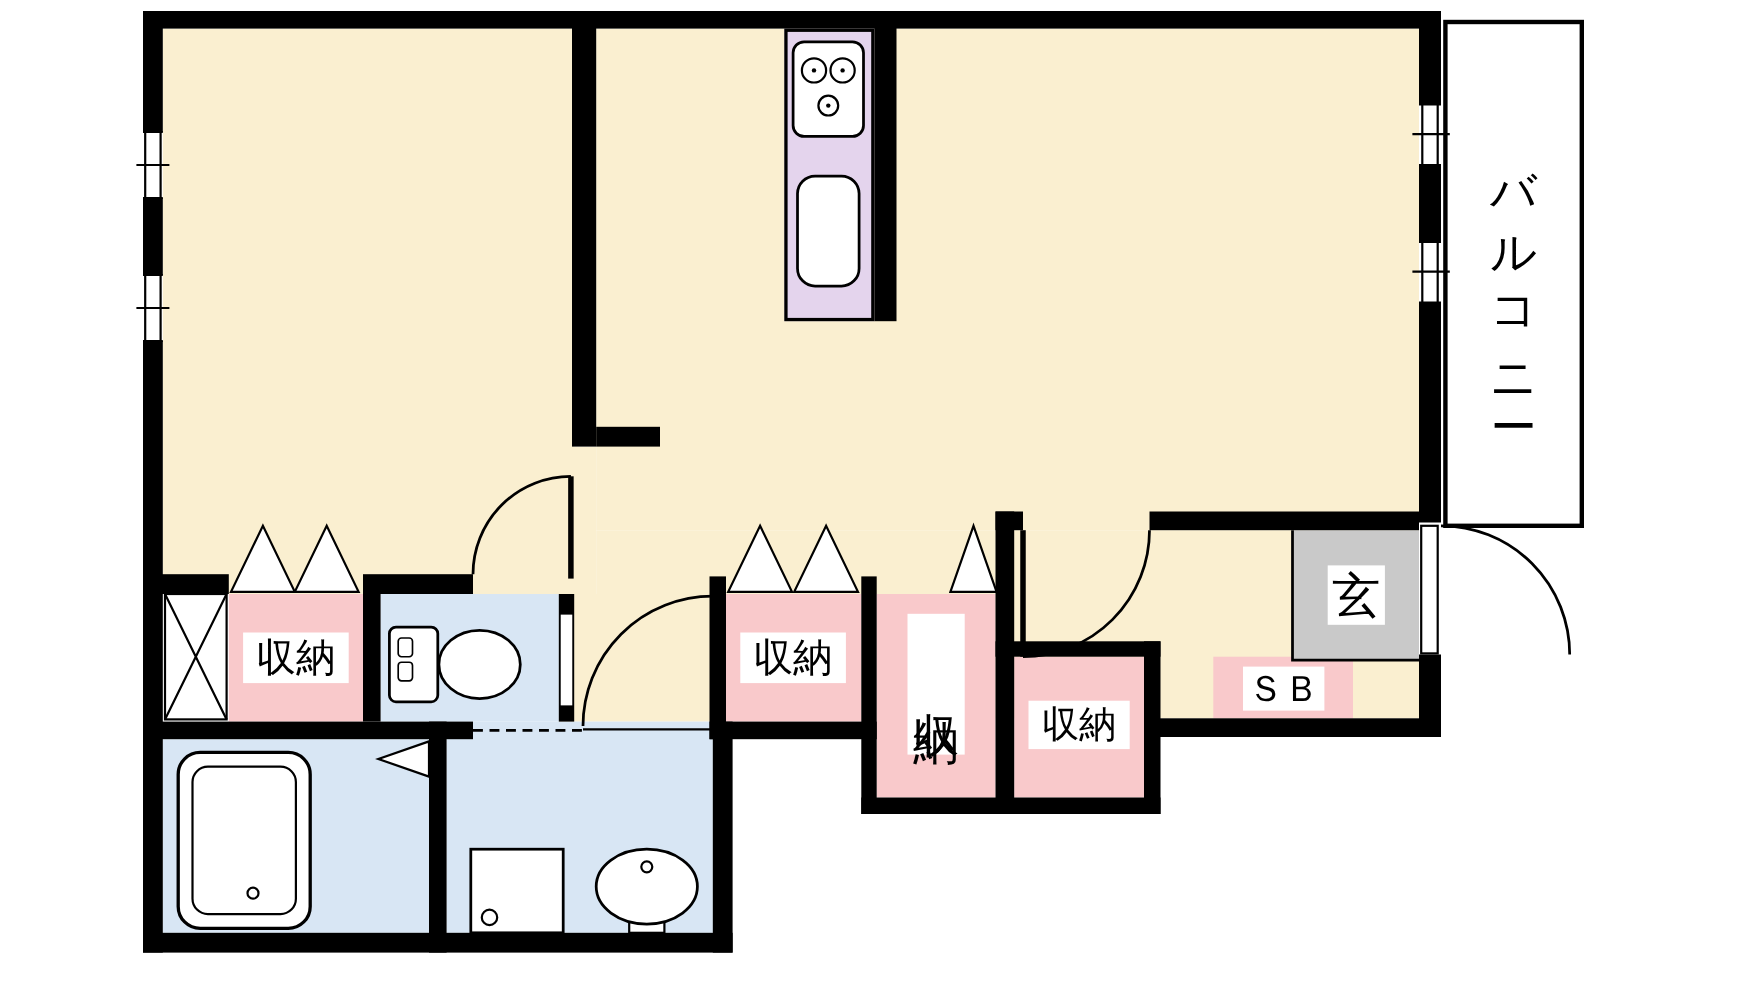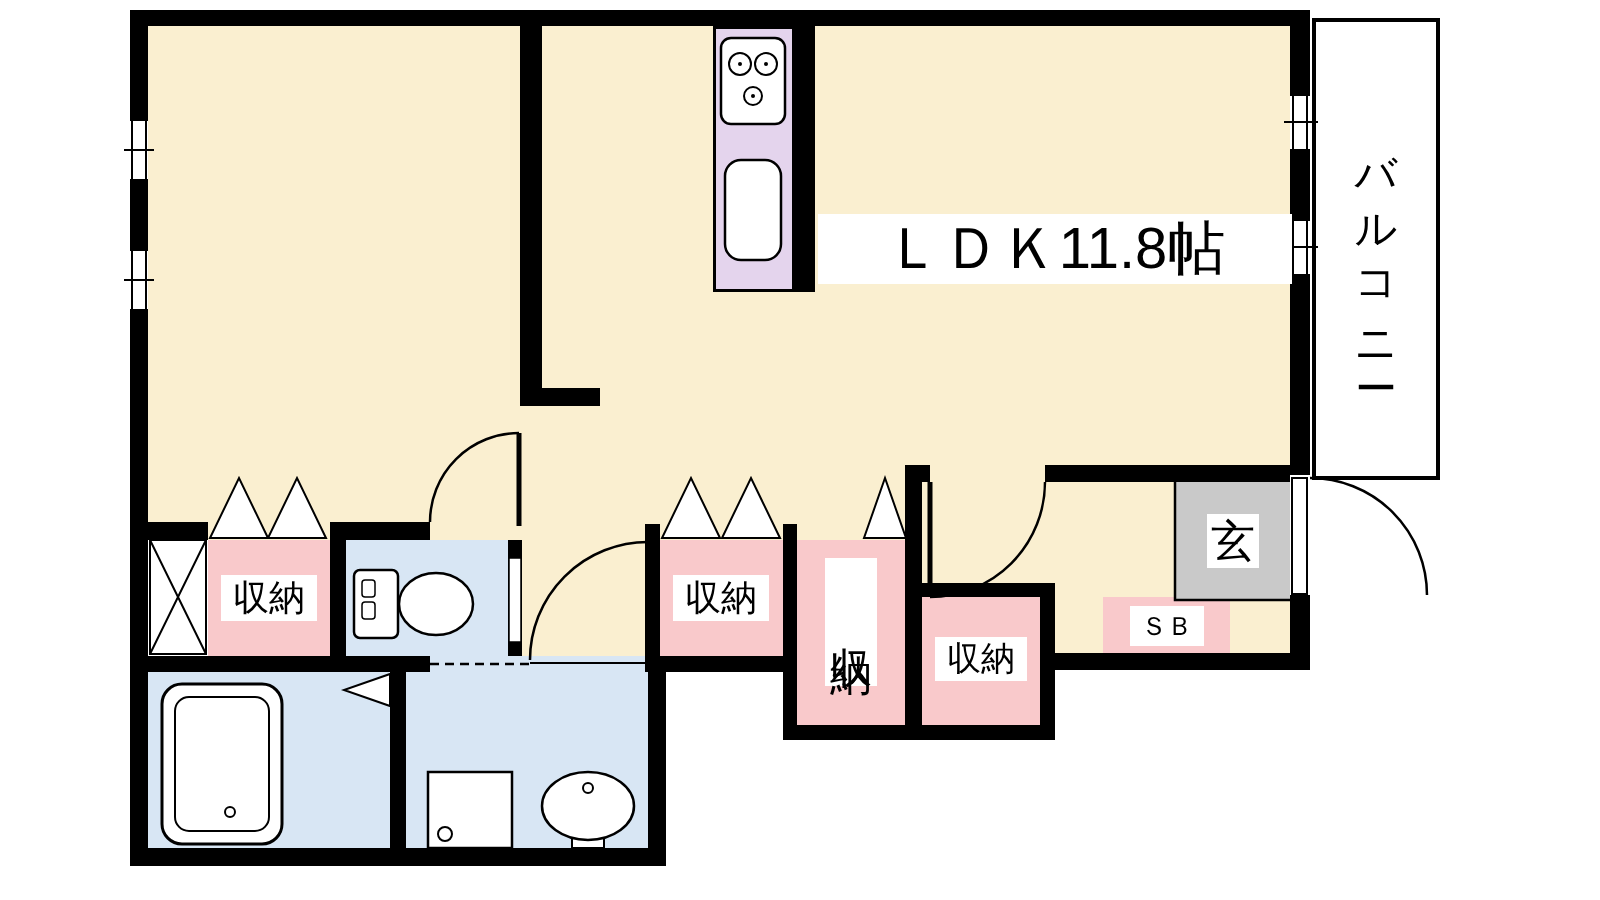--- a/index.html
+++ b/index.html
@@ -161,22 +161,21 @@
       <circle cx="766" cy="64" r="11" fill="none" stroke="#000" stroke-width="2"></circle>
       <circle cx="753" cy="96" r="9" fill="none" stroke="#000" stroke-width="2"></circle>
       <circle cx="740" cy="64" r="2" fill="#000"></circle>
       <circle cx="766" cy="64" r="2" fill="#000"></circle>
       <circle cx="753" cy="96" r="2" fill="#000"></circle>
     </g>
 
     <rect x="725" y="160" width="56" height="100" rx="16" fill="#fff" stroke="#000" stroke-width="2.5"></rect>
   </svg>
 
-  <div class="label" style="left:818px;top:214px;width:474px;height:70px;font-size:58px;">ＬＤＫ11.8帖</div>
   <div class="label label-v" style="left:1348px;top:88px;width:56px;height:330px;font-size:42px;letter-spacing:12px;">バルコニー</div>
   <div class="label" style="left:221px;top:575px;width:96px;height:46px;font-size:36px;">収納</div>
   <div class="label" style="left:673px;top:575px;width:96px;height:46px;font-size:36px;">収納</div>
   <div class="label label-v" style="left:825px;top:558px;width:52px;height:128px;font-size:42px;letter-spacing:8px;">収納</div>
   <div class="label" style="left:935px;top:637px;width:92px;height:44px;font-size:34px;">収納</div>
-  <div class="label" style="left:1130px;top:606px;width:74px;height:40px;font-size:26px;">ＳＢ</div>
+  <div class="label" style="left:1130px;top:606px;width:74px;height:40px;font-size:33px;">ＳＢ</div>
   <div class="label" style="left:1207px;top:514px;width:52px;height:54px;font-size:44px;">玄</div>
 
 </div>
 
 </body></html>

